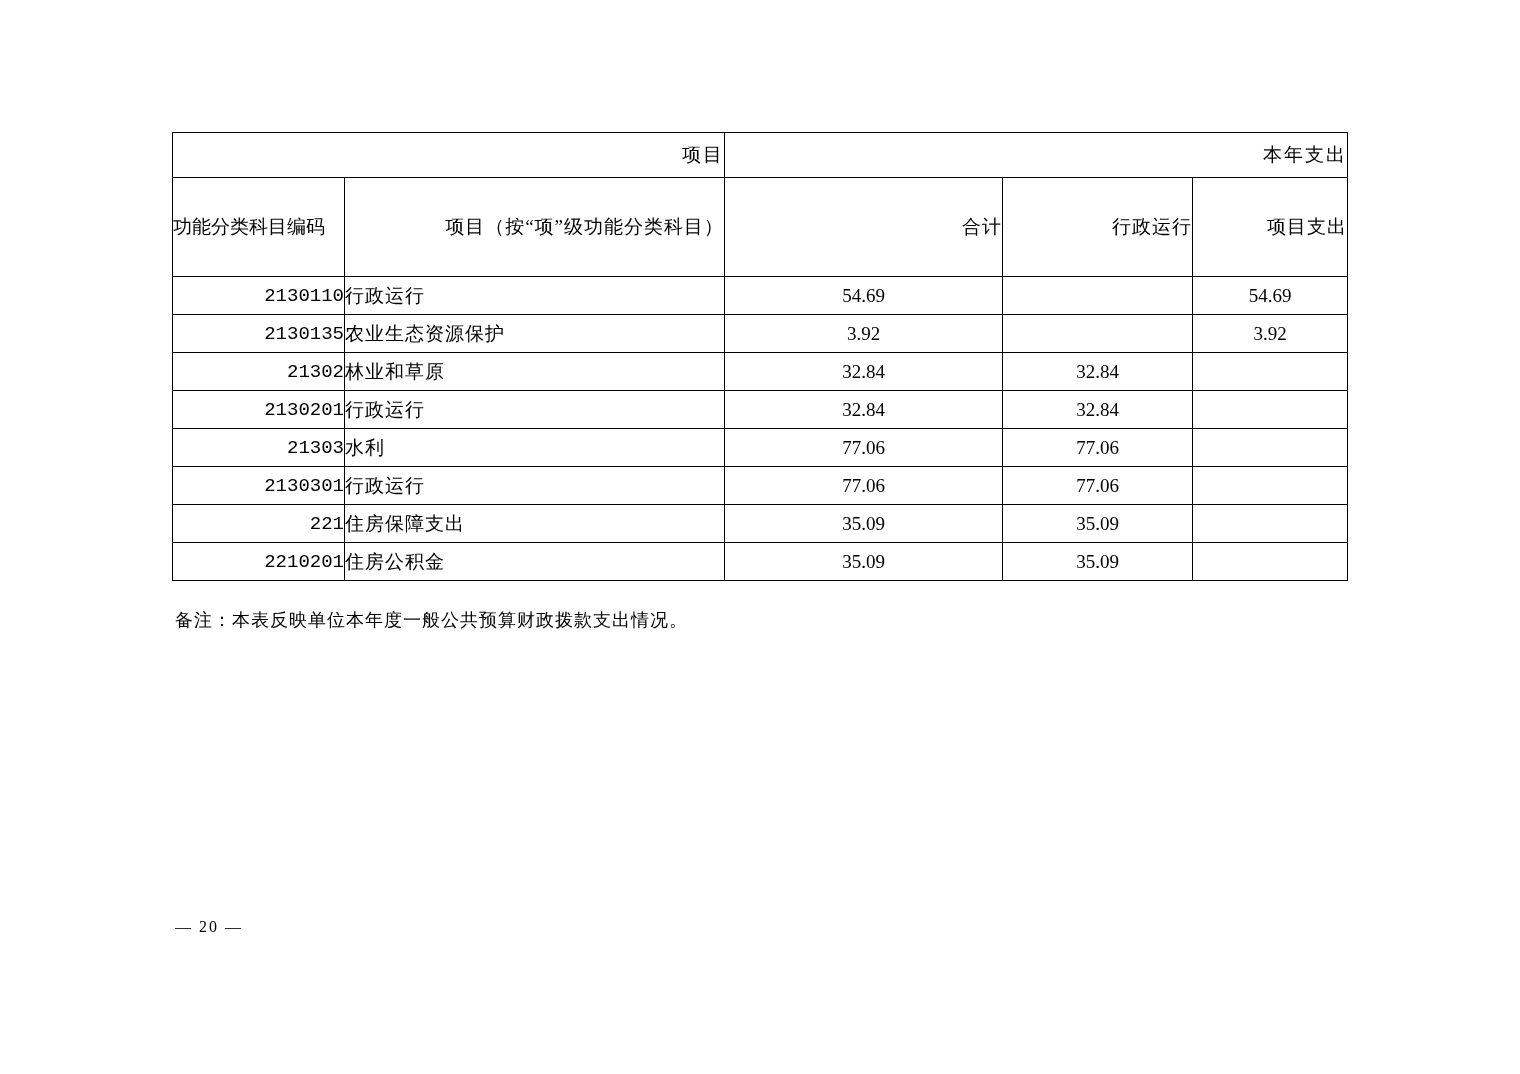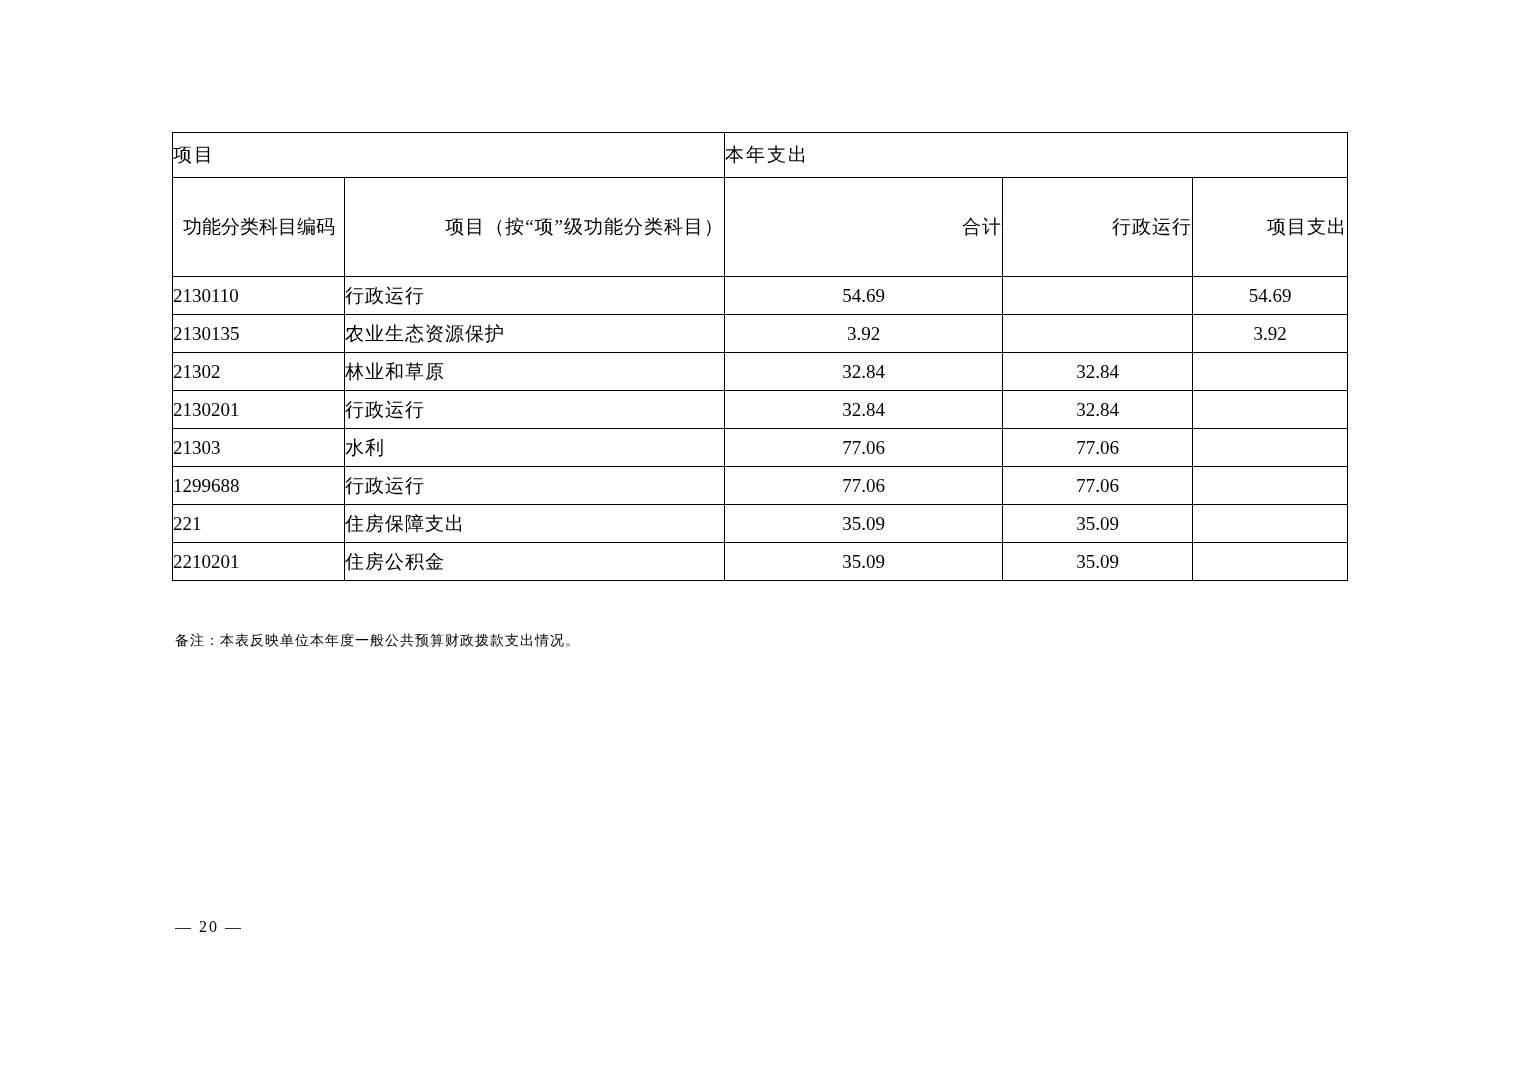--- a/index.html
+++ b/index.html
@@ -33,64 +33,63 @@
   }
   table.budget td, table.budget th {
     border: 1px solid #000000;
     font-weight: normal;
     font-size: 19px;
     padding: 0;
     vertical-align: middle;
   }
   .hdr-top td {
     height: 44px;
-    text-align: left;
+    text-align: right;
     font-size: 20px;
     letter-spacing: 2px;
   }
   .hdr-sub td {
     height: 98px;
     text-align: right;
     font-size: 20px;
     letter-spacing: 1px;
   }
   .hdr-sub td.code-hd {
     text-align: left;
-    padding-left: 10px;
     letter-spacing: 0px;
   }
   .data-row td {
     height: 37px;
     font-size: 19px;
   }
   .c-code {
-    text-align: left;
+    text-align: right;
     padding-left: 10px;
-    font-family: Liberation Serif, serif;
+    font-family: Liberation Mono, monospace;
   }
   .c-name {
     text-align: left;
     padding-left: 14px;
     letter-spacing: 1px;
   }
   .c-num {
     text-align: center;
     padding-right: 12px;
   }
   col.col-code { width: 172px; }
   col.col-name { width: 380px; }
   col.col-total { width: 278px; }
   col.col-basic { width: 190px; }
   col.col-proj { width: 155px; }
 
   .note {
     position: absolute;
     left: 175px;
-    top: 632px;
-    font-size: 14px;
+    top: 608px;
+    font-size: 18px;
     letter-spacing: 1px;
     font-family: Liberation Serif, serif;
   }
   .page-number {
     position: absolute;
     left: 175px;
     top: 918px;
     font-size: 16px;
     letter-spacing: 2px;
   }
@@ -151,21 +150,21 @@
           <td class="c-num"></td>
         </tr>
         <tr class="data-row">
           <td class="c-code">21303</td>
           <td class="c-name">水利</td>
           <td class="c-num">77.06</td>
           <td class="c-num">77.06</td>
           <td class="c-num"></td>
         </tr>
         <tr class="data-row">
-          <td class="c-code">1299688</td>
+          <td class="c-code">2130301</td>
           <td class="c-name">行政运行</td>
           <td class="c-num">77.06</td>
           <td class="c-num">77.06</td>
           <td class="c-num"></td>
         </tr>
         <tr class="data-row">
           <td class="c-code">221</td>
           <td class="c-name">住房保障支出</td>
           <td class="c-num">35.09</td>
           <td class="c-num">35.09</td>

